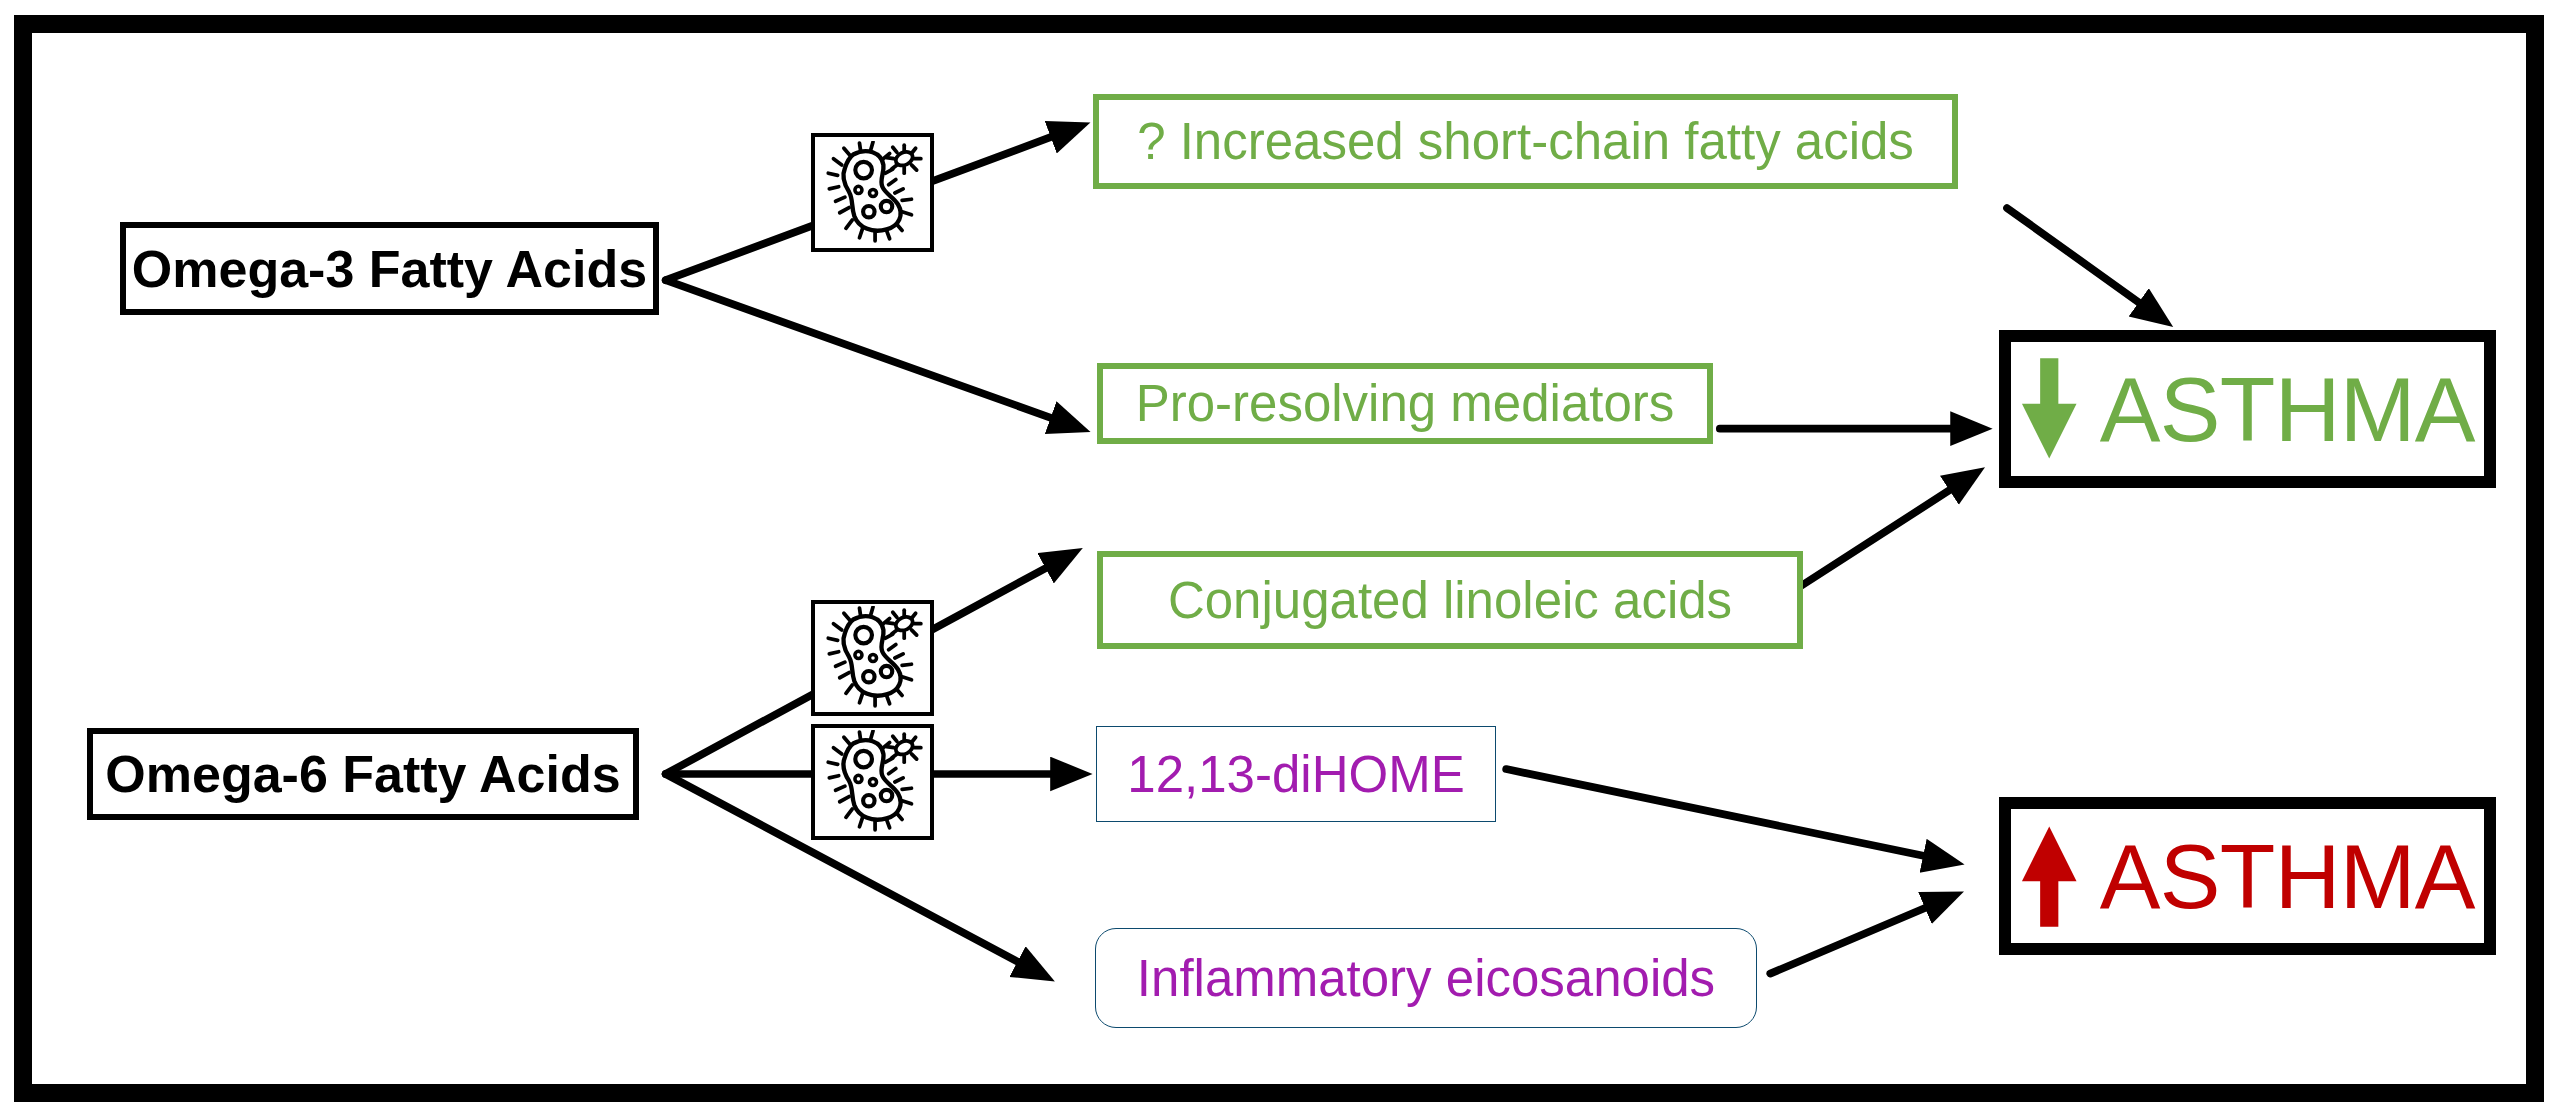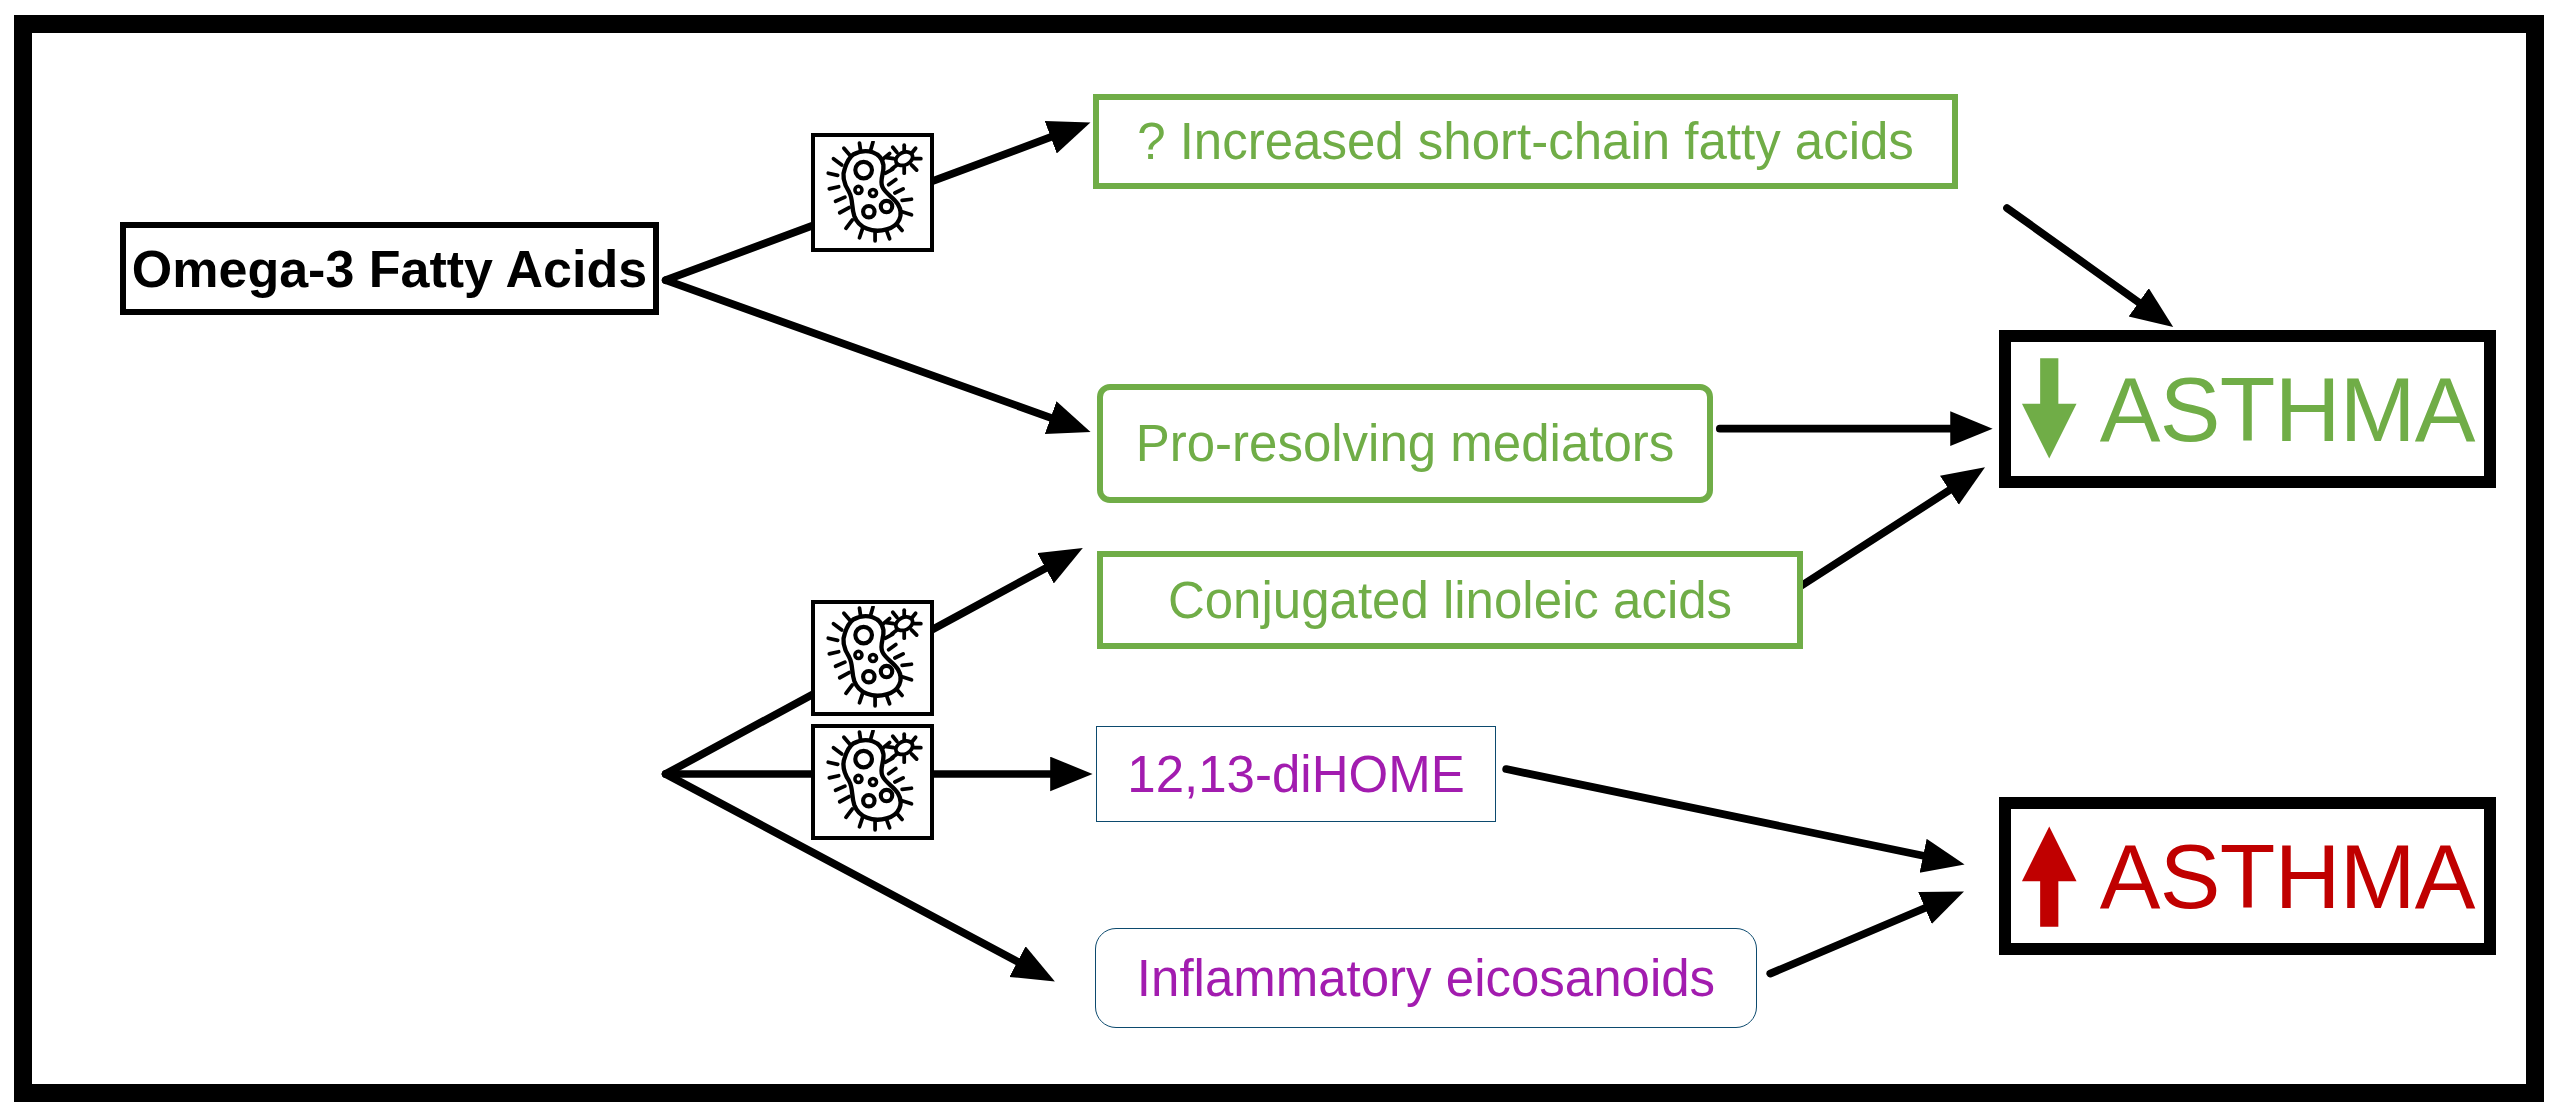--- a/index.html
+++ b/index.html
@@ -29,21 +29,21 @@
   .icon-tile svg{width:104px;height:104px;display:block;}
   #connectors{position:absolute;left:0;top:0;z-index:1;}
   .block-arrow{height:104px;width:auto;display:block;}
   
   #omega3{left:90px;top:222px;width:539px;height:93px;margin-left:30px;}
   #omega6{left:87px;top:728px;width:552px;height:92px;}
   #microbe-top{left:811px;top:133px;width:123px;height:119px;}
   #microbe-mid1{left:811px;top:600px;width:123px;height:116px;}
   #microbe-mid2{left:811px;top:724px;width:123px;height:116px;}
   #scfa{left:1093px;top:94px;width:865px;height:95px;}
-  #spm{left:1097px;top:384px;width:616px;height:119px;border-radius:13px;}
+  #spm{left:1097px;top:363px;width:616px;height:81px;}
   #cla{left:1097px;top:520px;width:706px;height:98px;margin-top:31px;}
   #dihome{left:1096px;top:726px;width:400px;height:96px;}
   #eicosanoids{left:1095px;top:928px;width:662px;height:100px;border-radius:21px;}
   #asthma-down{left:1999px;top:330px;width:497px;height:158px;}
   #asthma-up{left:1999px;top:797px;width:497px;height:158px;}
 </style>
 </head>
 <body>
 
 <div id="canvas">
@@ -117,20 +117,23 @@
       <line x1="2150" y1="1098" x2="2756" y2="1224" marker-end="url(#ah)"></line>
       <line x1="2527" y1="1390" x2="2758" y2="1292" marker-end="url(#ah)"></line>
     </g>
   </svg>
 
   <div class="frame"></div>
 
   <div class="node black-box" id="omega3">
     <span>Omega-3 Fatty Acids</span>
   </div>
+  <div class="node black-box" id="omega6">
+    <span>Omega-6 Fatty Acids</span>
+  </div>
 
   <div class="node icon-tile" id="microbe-top">
     <svg viewBox="0 0 148 148" width="104" height="104">
         <use href="#microbe"></use>
       </svg>
   </div>
   <div class="node icon-tile" id="microbe-mid1">
     <svg viewBox="0 0 148 148" width="104" height="104">
         <use href="#microbe"></use>
       </svg>

